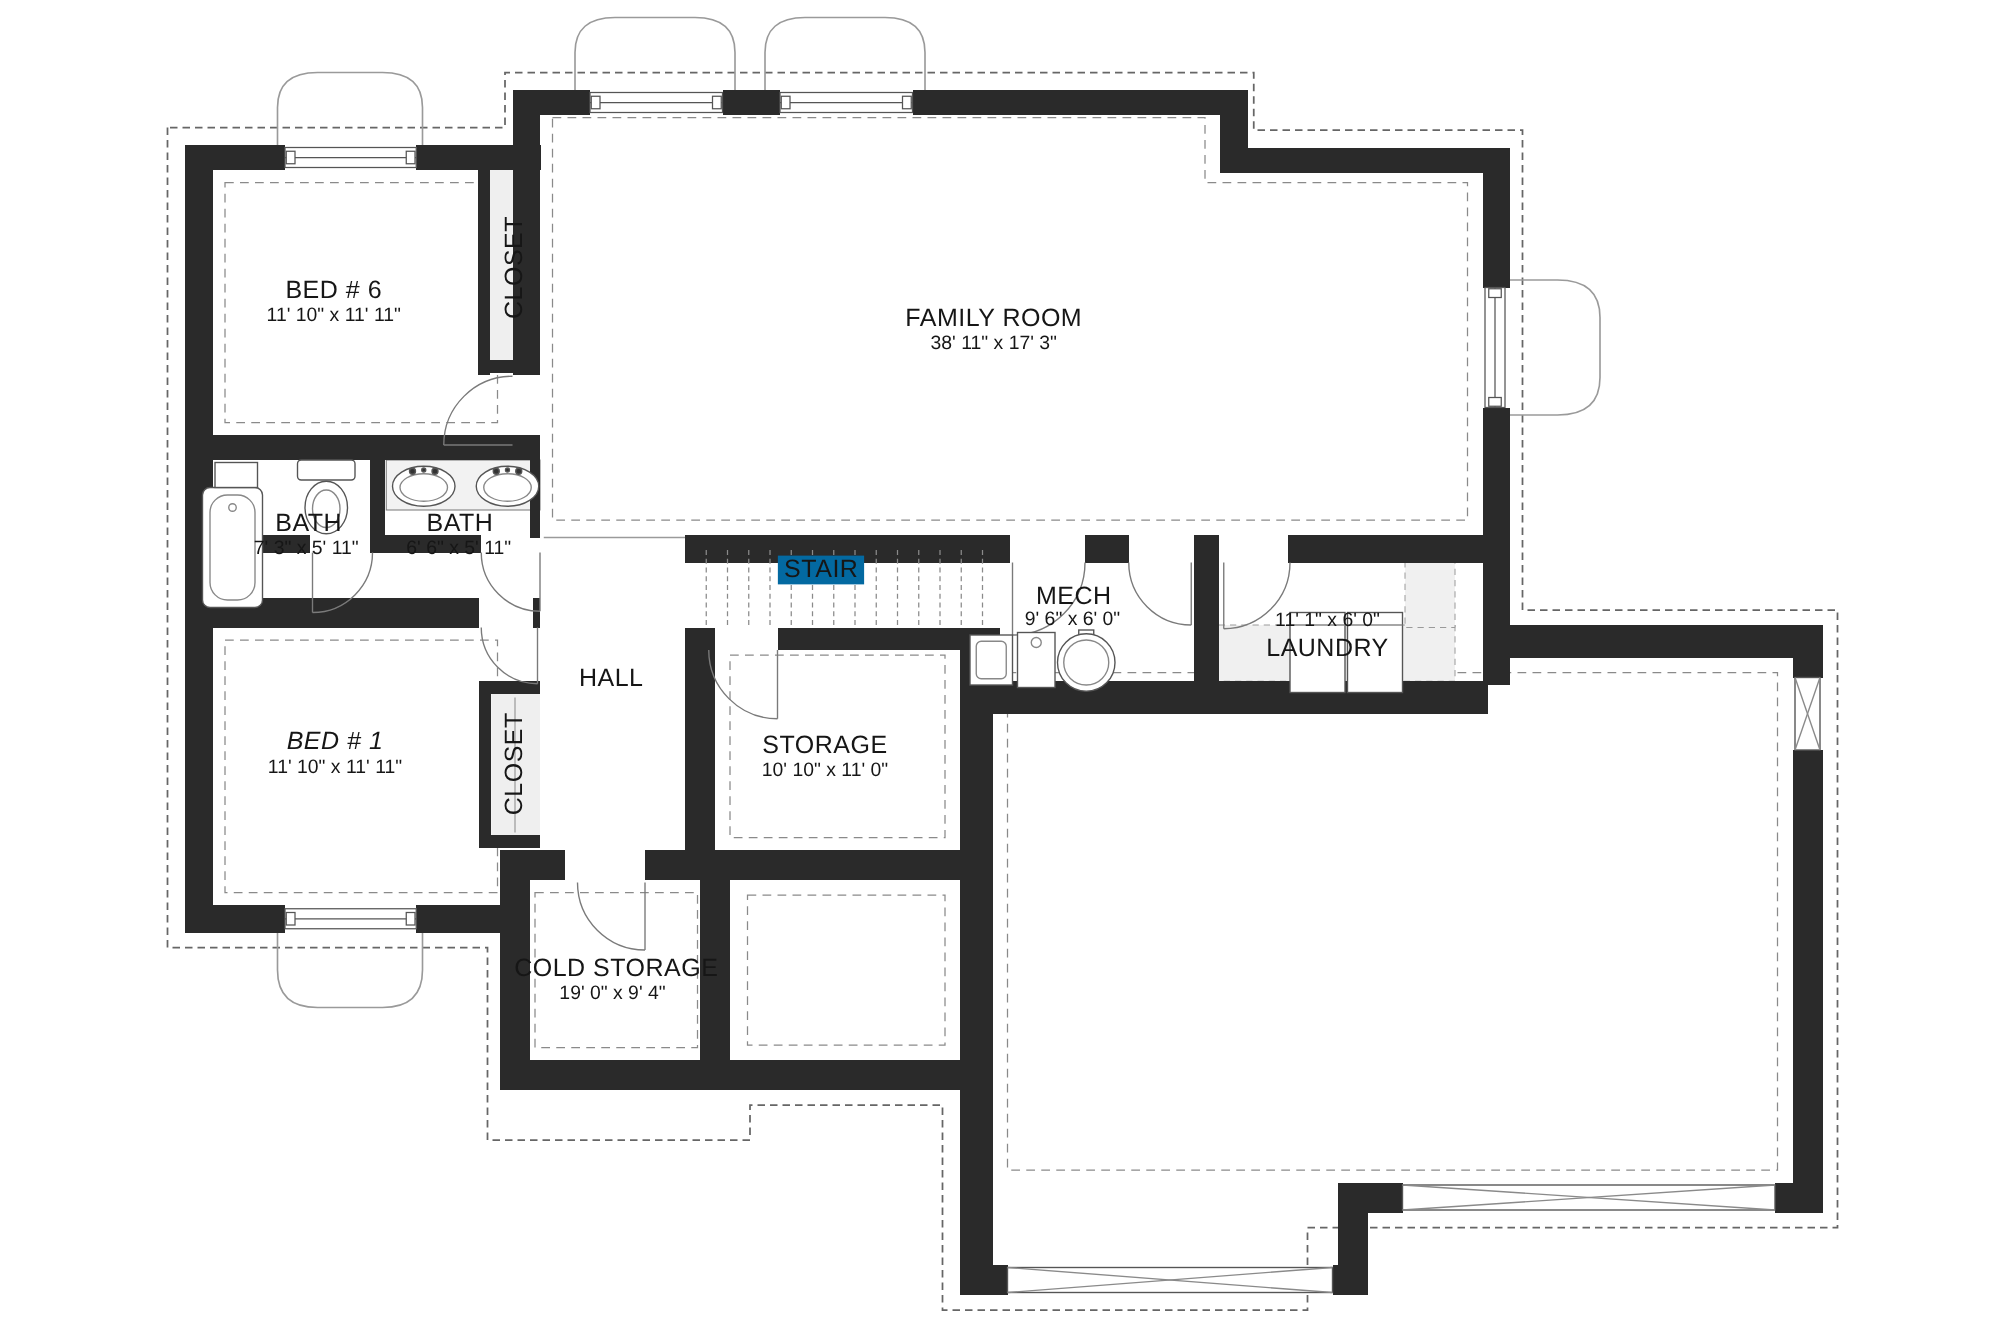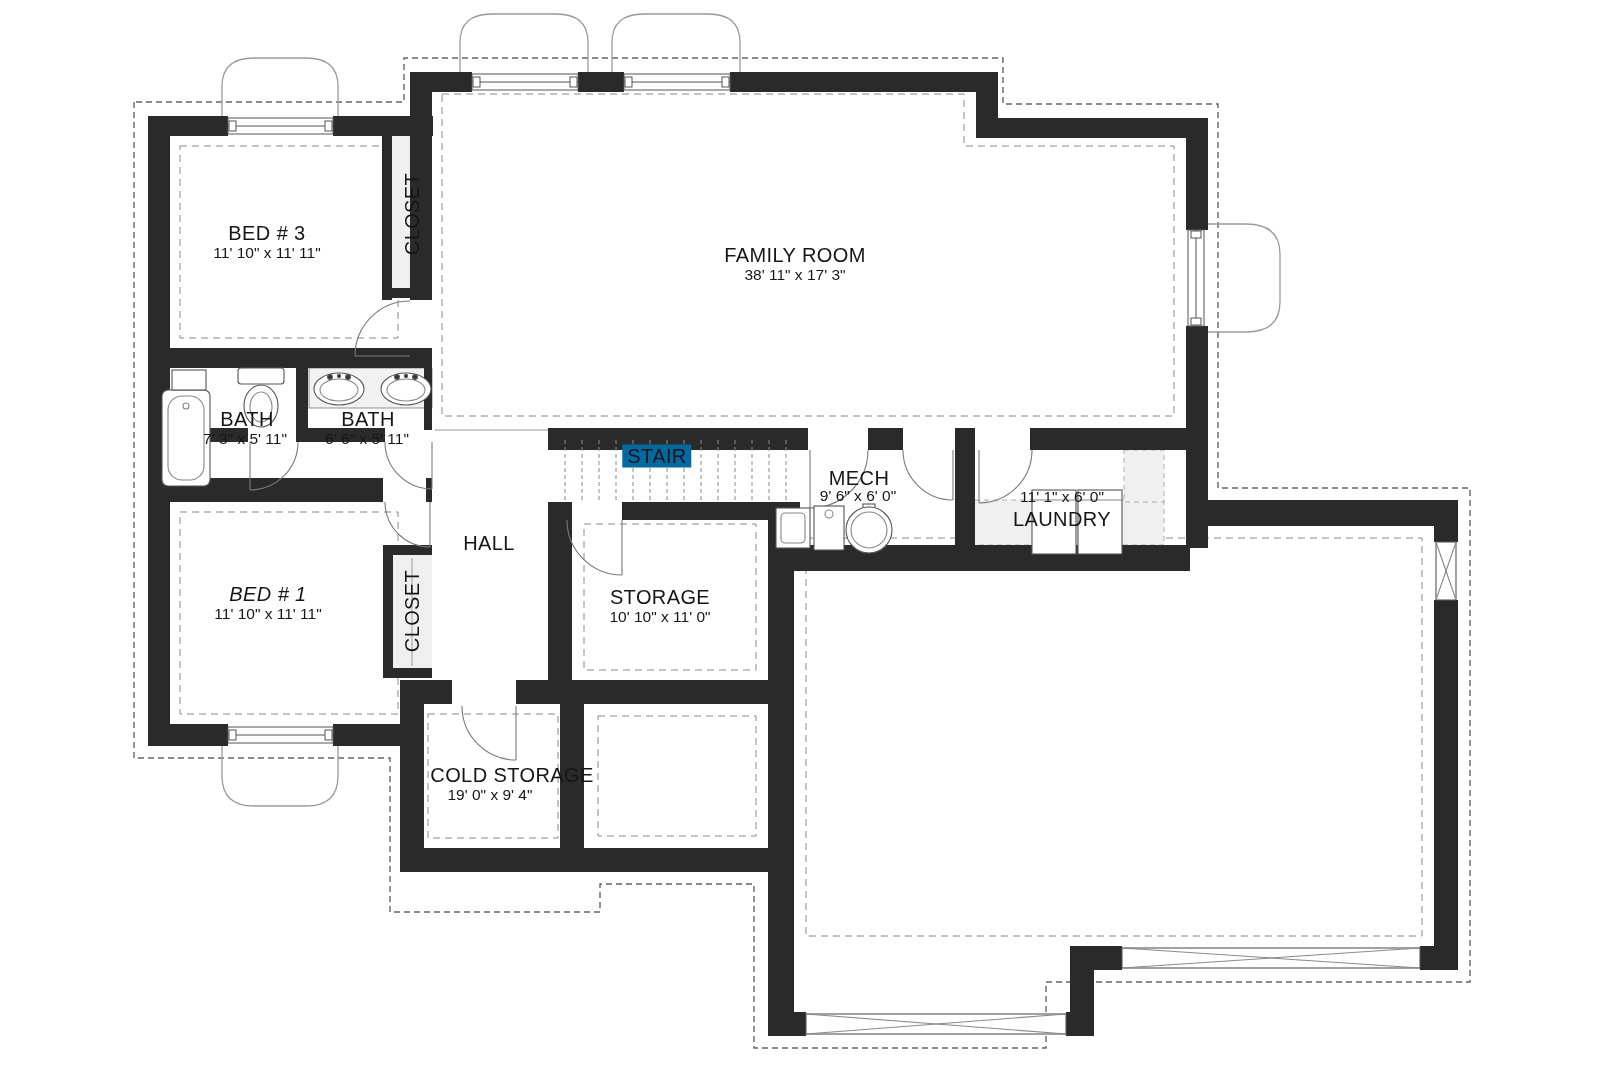--- a/index.html
+++ b/index.html
@@ -275,21 +275,21 @@
     </g>
     <g>
       <rect x="1078" y="490" width="44" height="64"></rect>
           <line x1="1078" y1="500" x2="1122" y2="500" stroke="#888"></line>
     </g>
 
     <rect x="172" y="370" width="34" height="20"></rect>
   </g>
 </svg>
 
-  <div class="lbl" style="left:267px;top:233px;">BED # 3</div>
+  <div class="lbl" style="left:267px;top:233px;">BED # 6</div>
   <div class="dim" style="left:267px;top:253px;">11' 10" x 11' 11"</div>
 
   <div class="lbl vert" style="left:412px;top:214px;">CLOSET</div>
 
   <div class="lbl" style="left:795px;top:255px;">FAMILY ROOM</div>
   <div class="dim" style="left:795px;top:275px;">38' 11" x 17' 3"</div>
 
   <div class="lbl" style="left:247px;top:419px;">BATH</div>
   <div class="dim" style="left:245px;top:439px;">7' 3" x 5' 11"</div>
 
@@ -307,16 +307,16 @@
   <div class="lbl" style="left:489px;top:543px;">HALL</div>
 
   <div class="lbl" style="left:268px;top:594px;font-style:italic;">BED # 1</div>
   <div class="dim" style="left:268px;top:614px;">11' 10" x 11' 11"</div>
 
   <div class="lbl vert" style="left:412px;top:611px;">CLOSET</div>
 
   <div class="lbl" style="left:660px;top:597px;">STORAGE</div>
   <div class="dim" style="left:660px;top:617px;">10' 10" x 11' 0"</div>
 
-  <div class="lbl" style="left:512px;top:775px;">COLD STORAGE</div>
+  <div class="lbl" style="left:493px;top:775px;">COLD STORAGE</div>
   <div class="dim" style="left:490px;top:795px;">19' 0" x 9' 4"</div>
 
 </div>
 
 </body></html>

